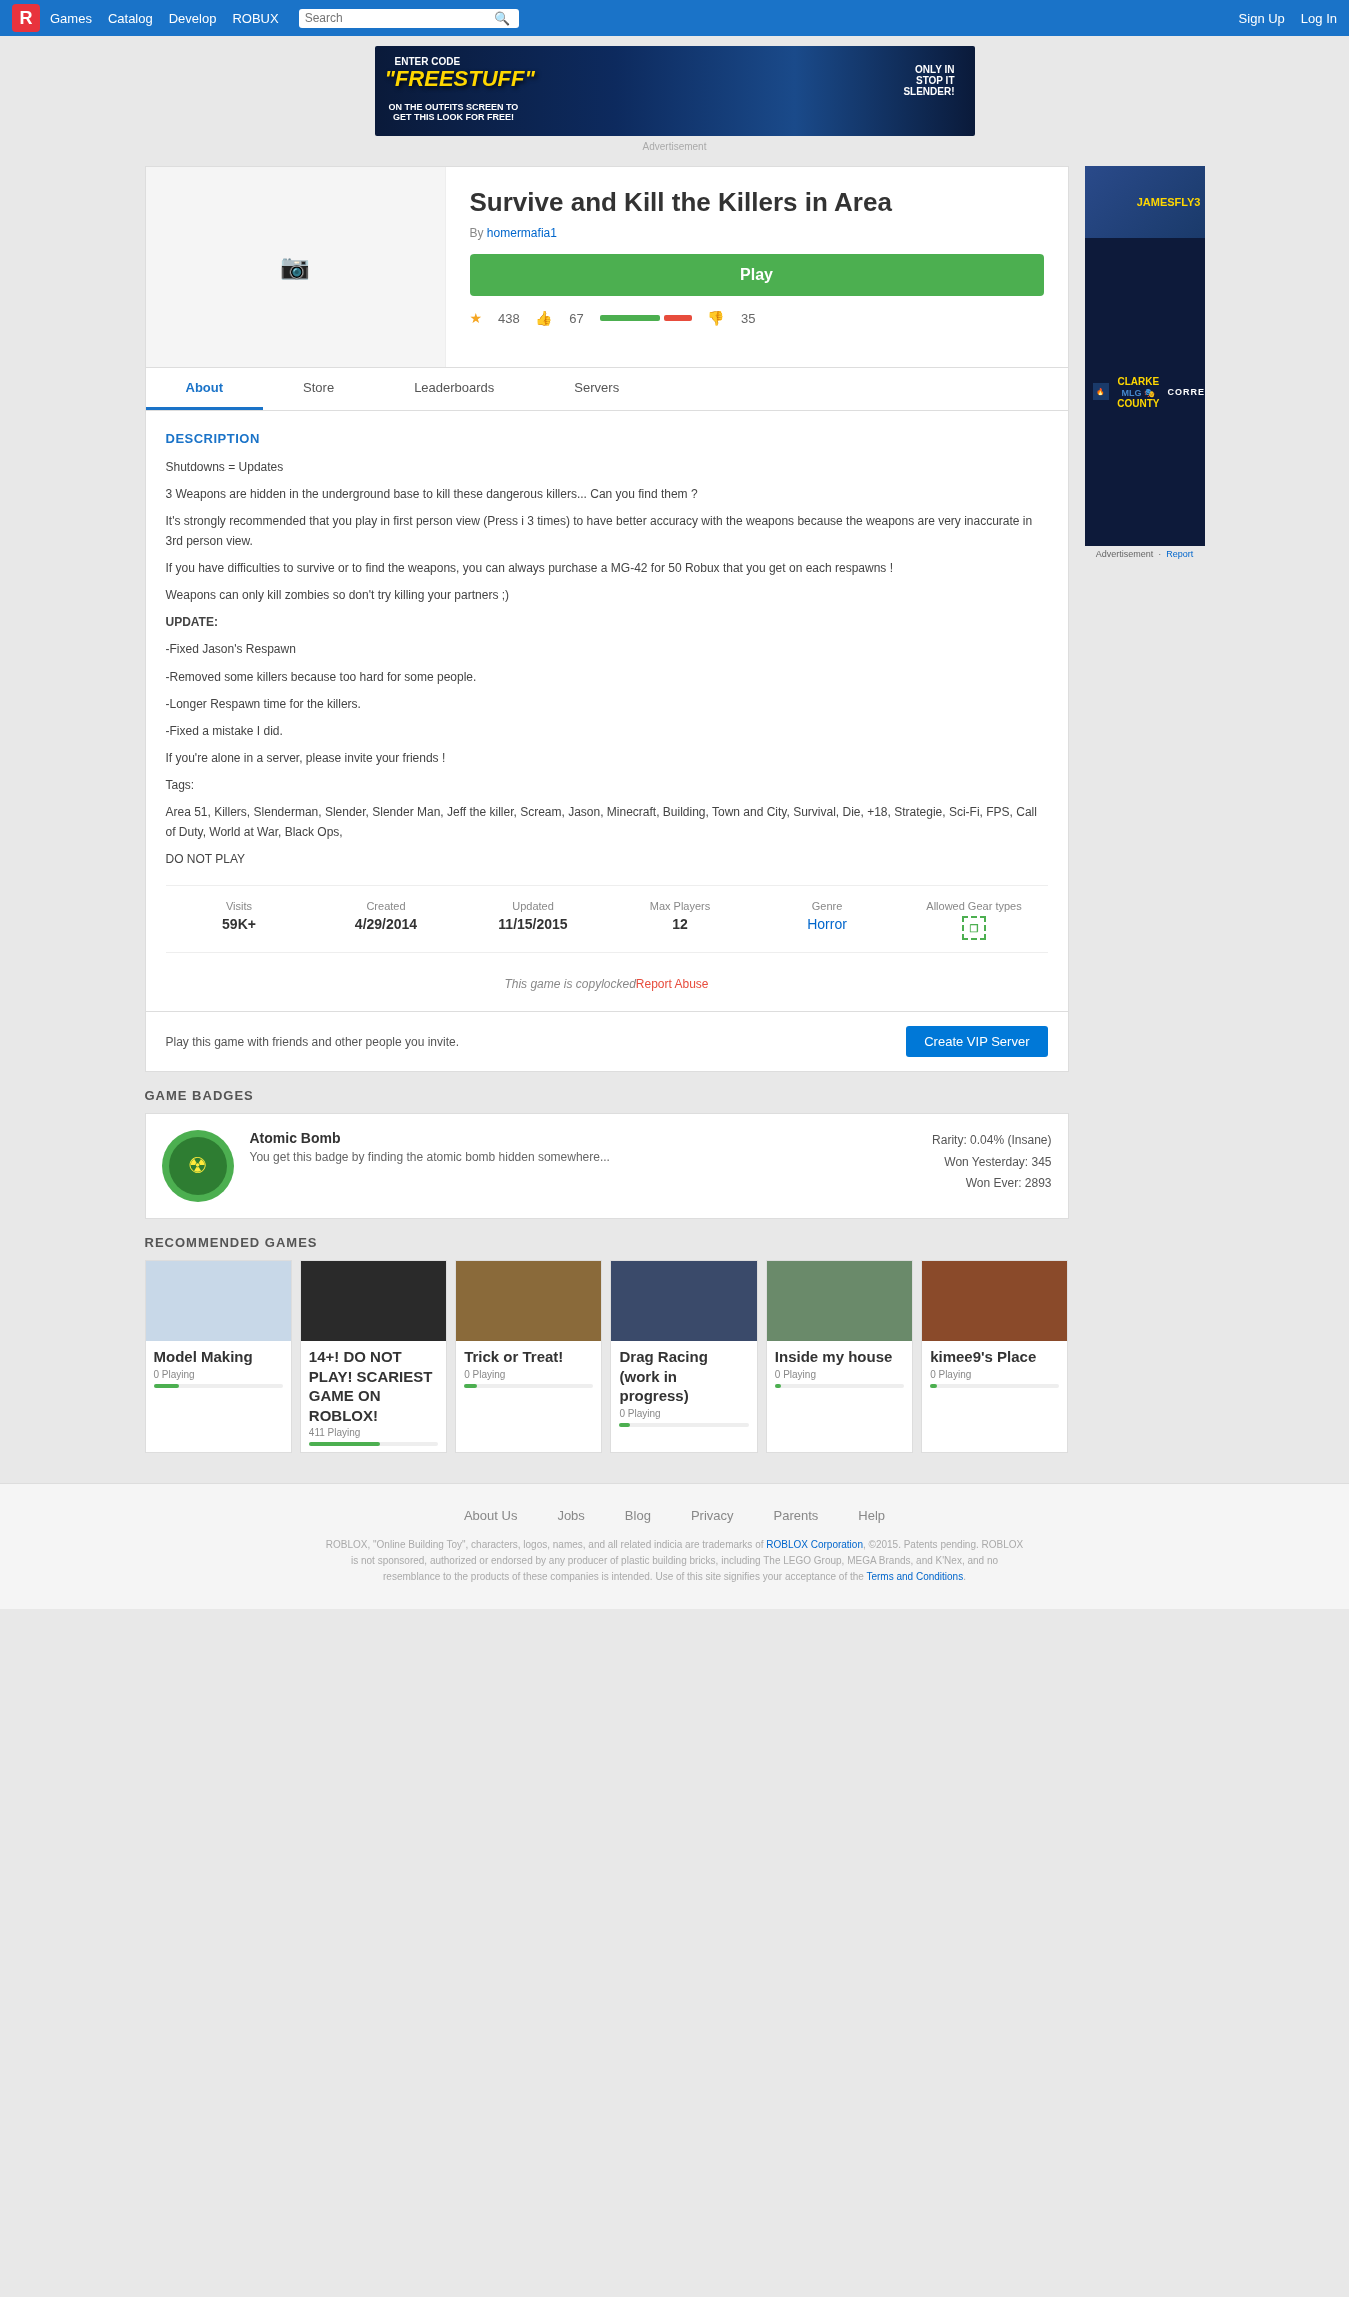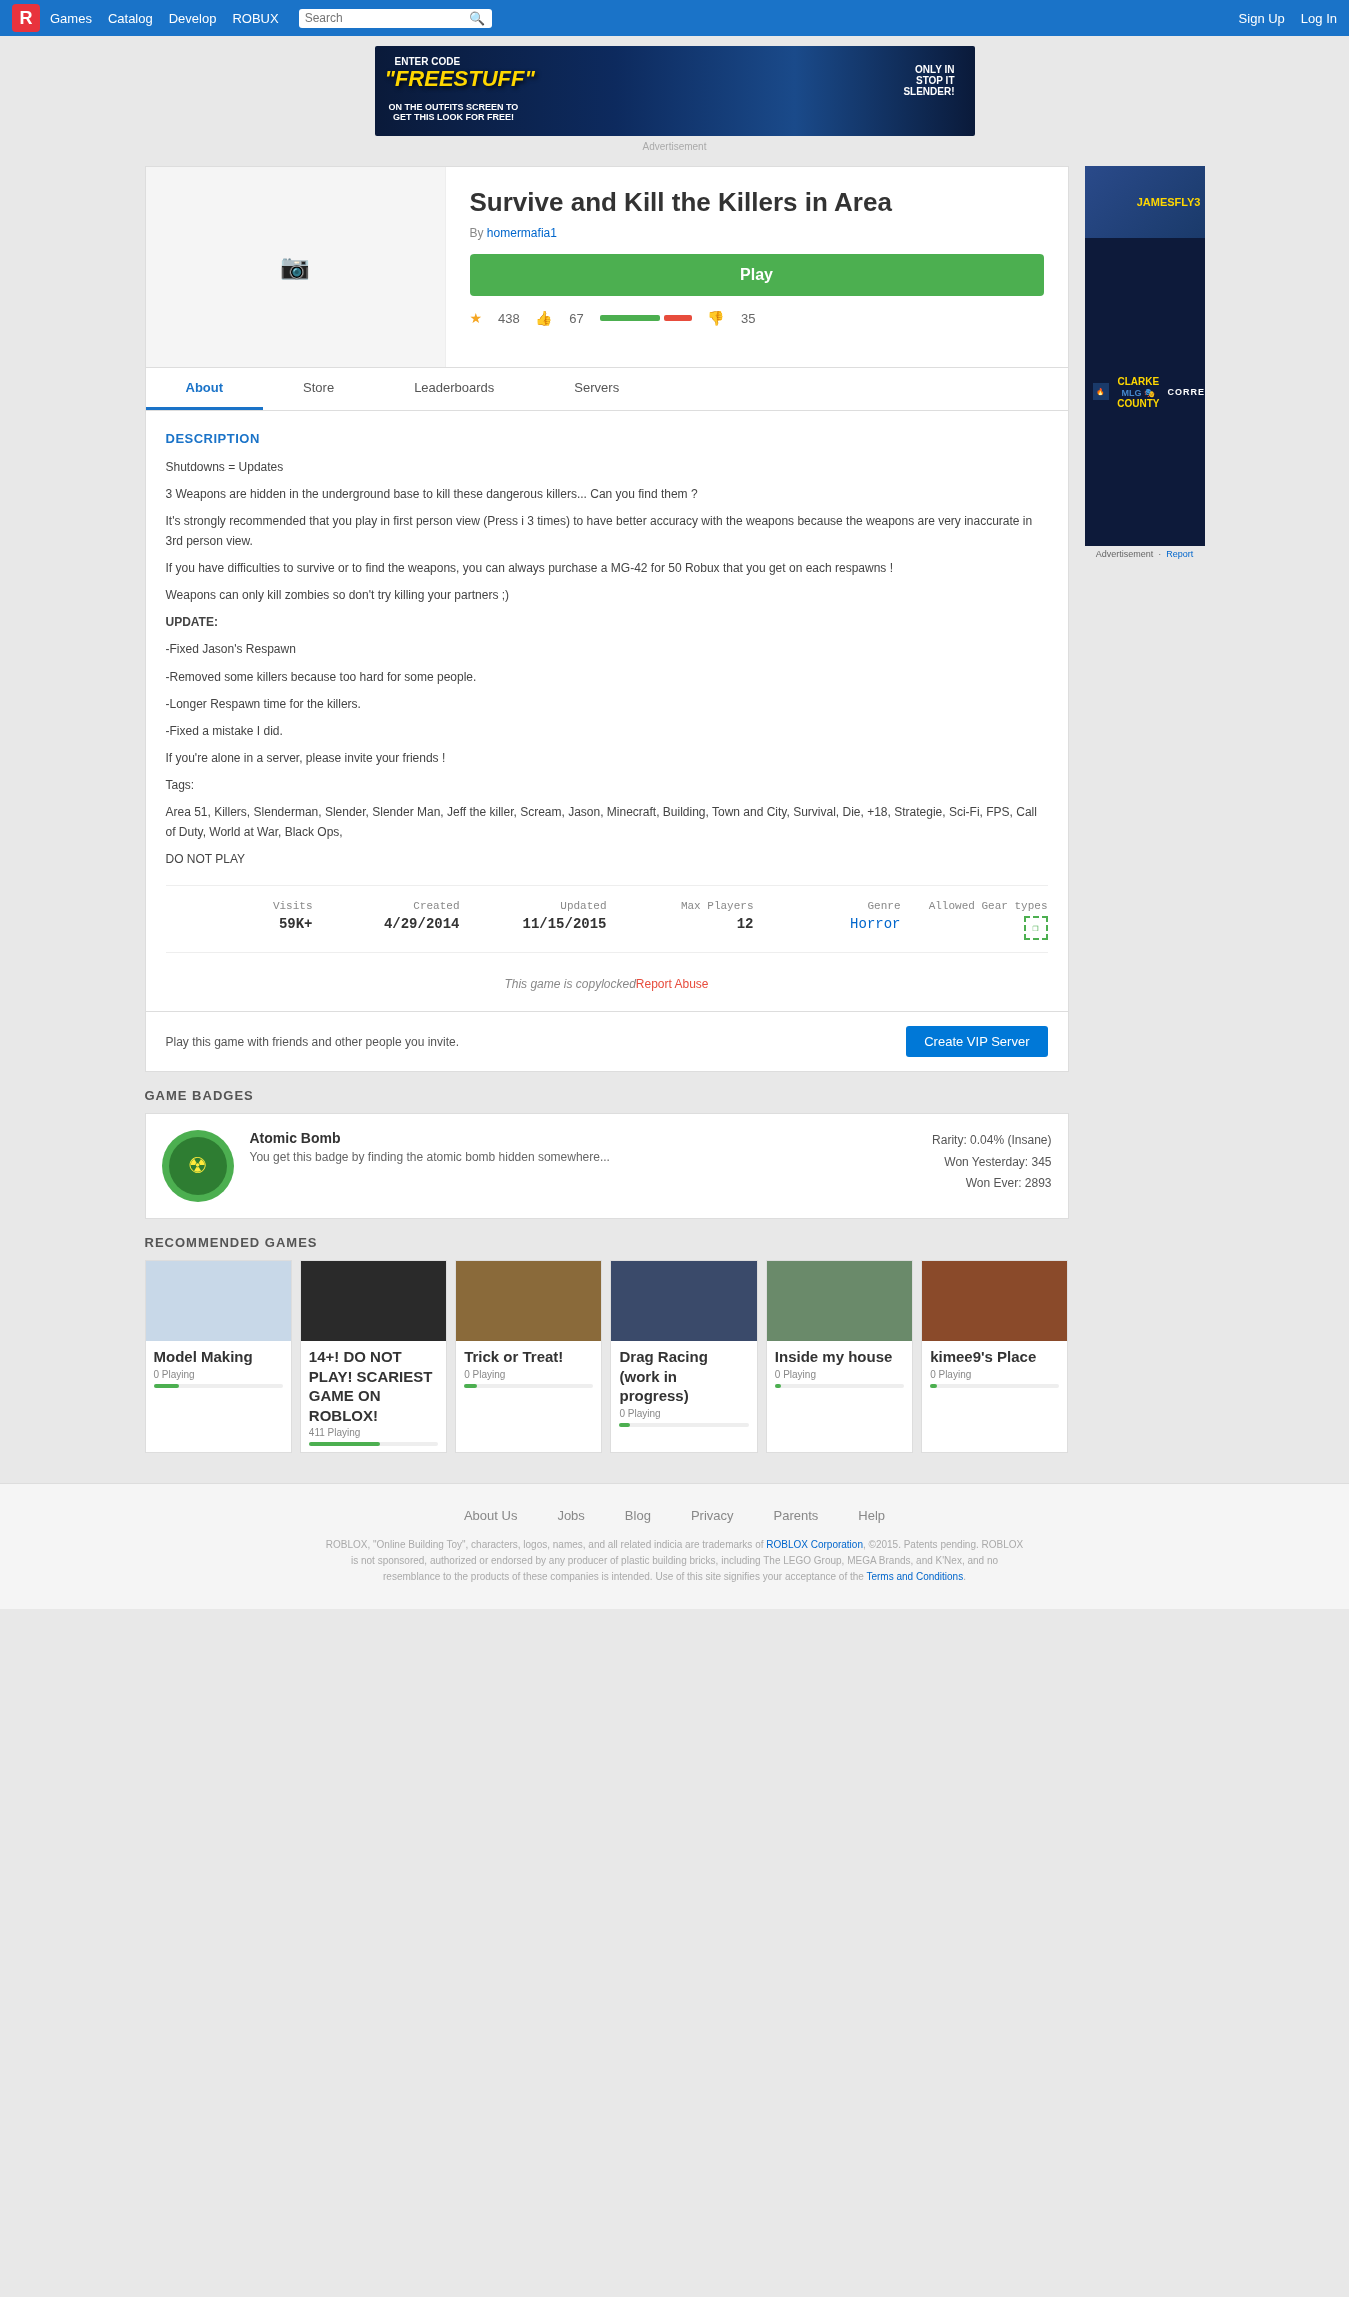--- a/index.html
+++ b/index.html
@@ -25,21 +25,21 @@
       margin-right: 10px;
     }
     .navbar-links { display: flex; gap: 16px; }
     .navbar-links a { color: white; text-decoration: none; font-size: 13px; }
     .navbar-search {
       margin-left: 20px;
       display: flex; align-items: center;
       background: white;
       border-radius: 3px;
       padding: 2px 6px;
-      width: 193px;
+      width: 220px;
     }
     .navbar-search input { border: none; outline: none; font-size: 12px; width: 190px; }
     .navbar-search-icon { font-size: 13px; color: #666; }
     .navbar-right { margin-left: auto; display: flex; gap: 16px; }
     .navbar-right a { color: white; text-decoration: none; font-size: 13px; }
 
     
     .banner-wrap { text-align: center; padding: 10px 0 4px; background: #e8e8e8; }
     .banner-ad {
       display: inline-block;
@@ -193,22 +193,21 @@
     
     .stats-row {
       display: flex;
       border-top: 1px solid #eee;
       margin-top: 16px;
       padding-top: 14px;
       gap: 0;
     }
     .stat-item {
       flex: 1;
-      text-align: right;
-      font-family: Liberation Mono, monospace;
+      text-align: center;
     }
     .stat-label {
       font-size: 11px;
       color: #888;
       margin-bottom: 4px;
     }
     .stat-value {
       font-size: 14px;
       font-weight: bold;
       color: #333;

